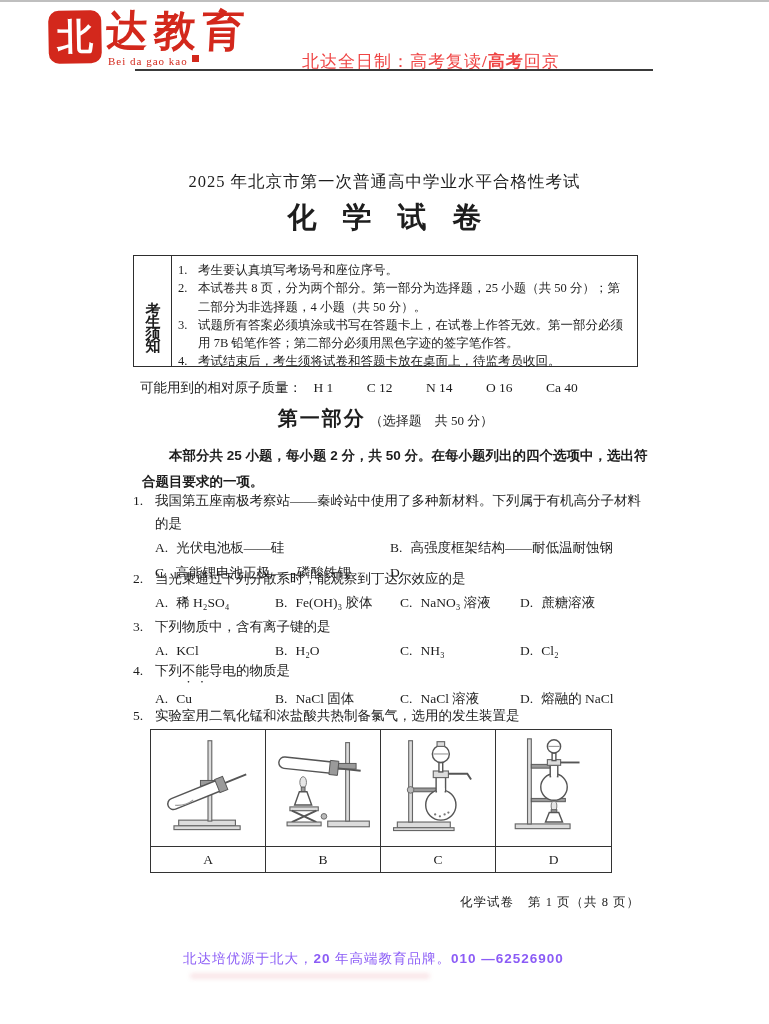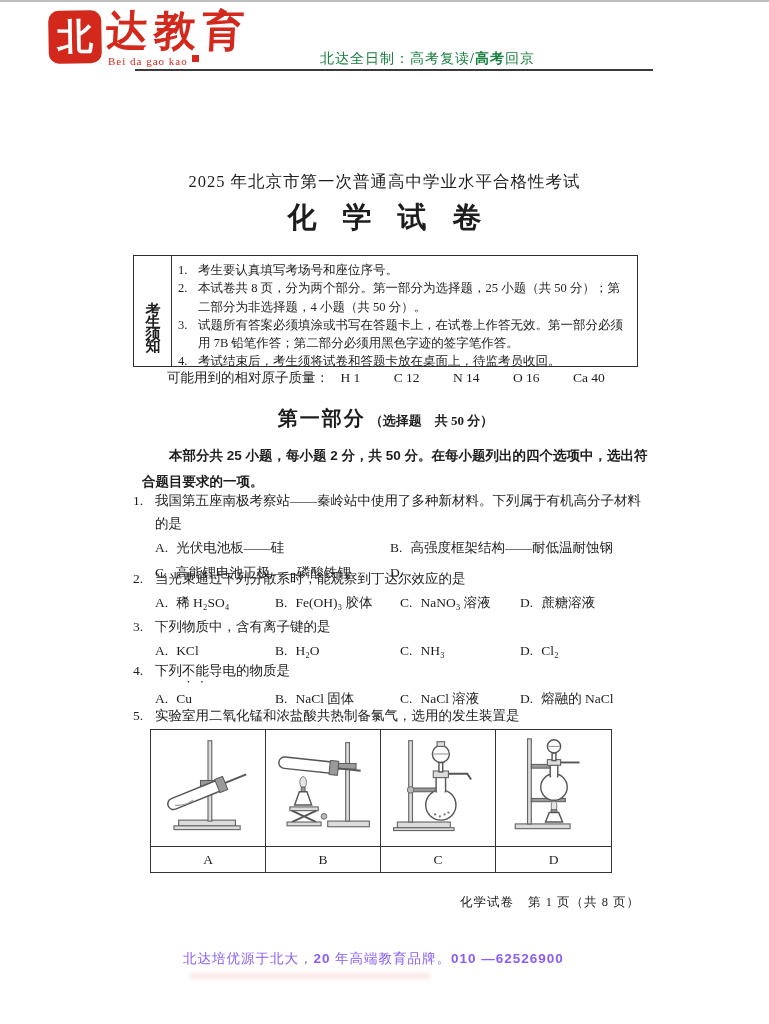--- a/index.html
+++ b/index.html
@@ -30,21 +30,21 @@
     letter-spacing:6px;line-height:1.1;
     font-family:"Liberation Serif","DejaVu Serif",serif;
     transform:skewX(-3deg);
   }
   .logo-sub{
     left:108px;top:53px;color:#d3281c;font-size:11px;letter-spacing:1px;
     display:flex;gap:4px;
   }
   .logo-sub .sq{width:7px;height:7px;background:#d3281c;display:inline-block;}
   .tagline{
-    left:320px;top:48px;color:#15803d;font-size:14px;letter-spacing:1px;
+    left:302px;top:48px;color:#ef4444;font-size:17px;letter-spacing:1px;
     white-space:nowrap;
   }
   .tagline b{font-weight:bold;}
   .header-rule{
     left:135px;top:67px;width:518px;height:2px;background:#3a3a3a;
   }
 
   
   .title1{left:0;right:0;top:169px;text-align:center;font-size:16.5px;letter-spacing:1px;}
   .title2{
@@ -63,28 +63,28 @@
     writing-mode:vertical-rl;text-orientation:upright;
     font-weight:bold;font-size:15px;letter-spacing:12px;
     padding-top:6px;box-sizing:border-box;
   }
   .notice-body{flex:1;padding:5px 8px 4px 6px;font-size:12.5px;line-height:1.46;}
   .notice-item{display:flex;}
   .notice-item .n{width:20px;flex:none;}
   .notice-item .t{flex:1;}
 
   
-  .atomic{left:140px;top:367px;font-size:13.5px;white-space:nowrap;margin-left:27px;}
+  .atomic{left:140px;top:377px;font-size:13.5px;white-space:nowrap;}
   .atomic .lab{margin-right:8px;}
   .atomic .val{display:inline-block;margin-right:30px;}
 
   
   .section{left:133px;top:403px;width:505px;text-align:center;white-space:nowrap;}
   .section .big{font-size:20px;font-weight:bold;letter-spacing:2px;}
-  .section .small{font-size:13px;margin-left:4px;font-weight:bold;}
+  .section .small{font-size:13px;margin-left:4px;}
 
   
   .intro{
     left:142px;top:441px;width:512px;
     font-weight:bold;font-size:13.5px;line-height:1.95;text-indent:2em;
     font-family:"Liberation Sans","DejaVu Sans",sans-serif;
   }
 
   
   .q{left:133px;width:512px;font-size:13.5px;line-height:23px;}

